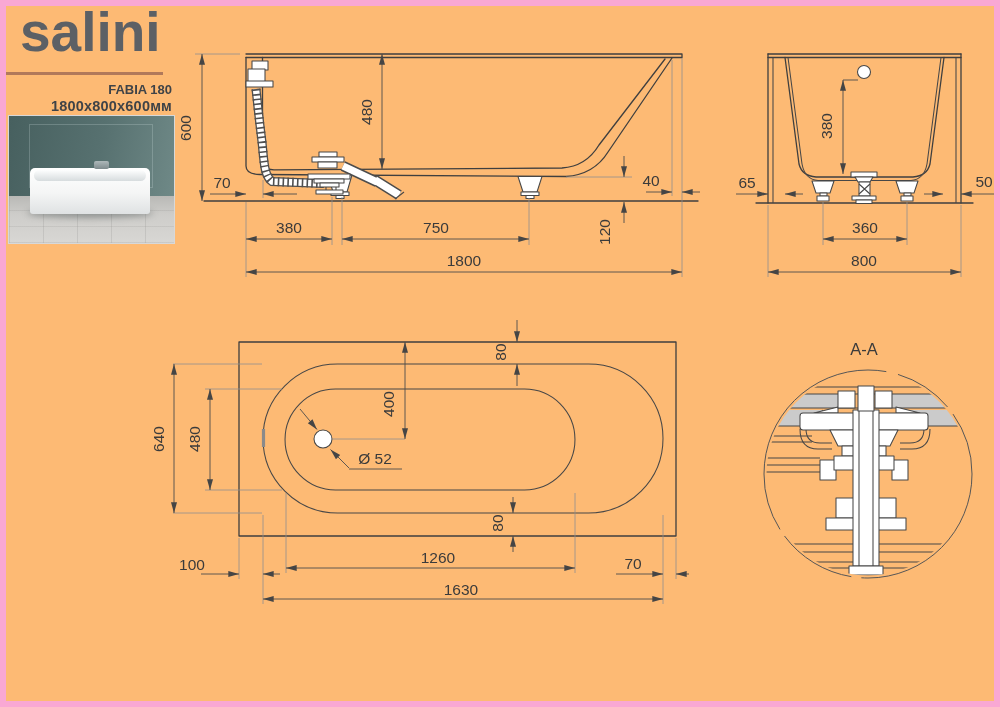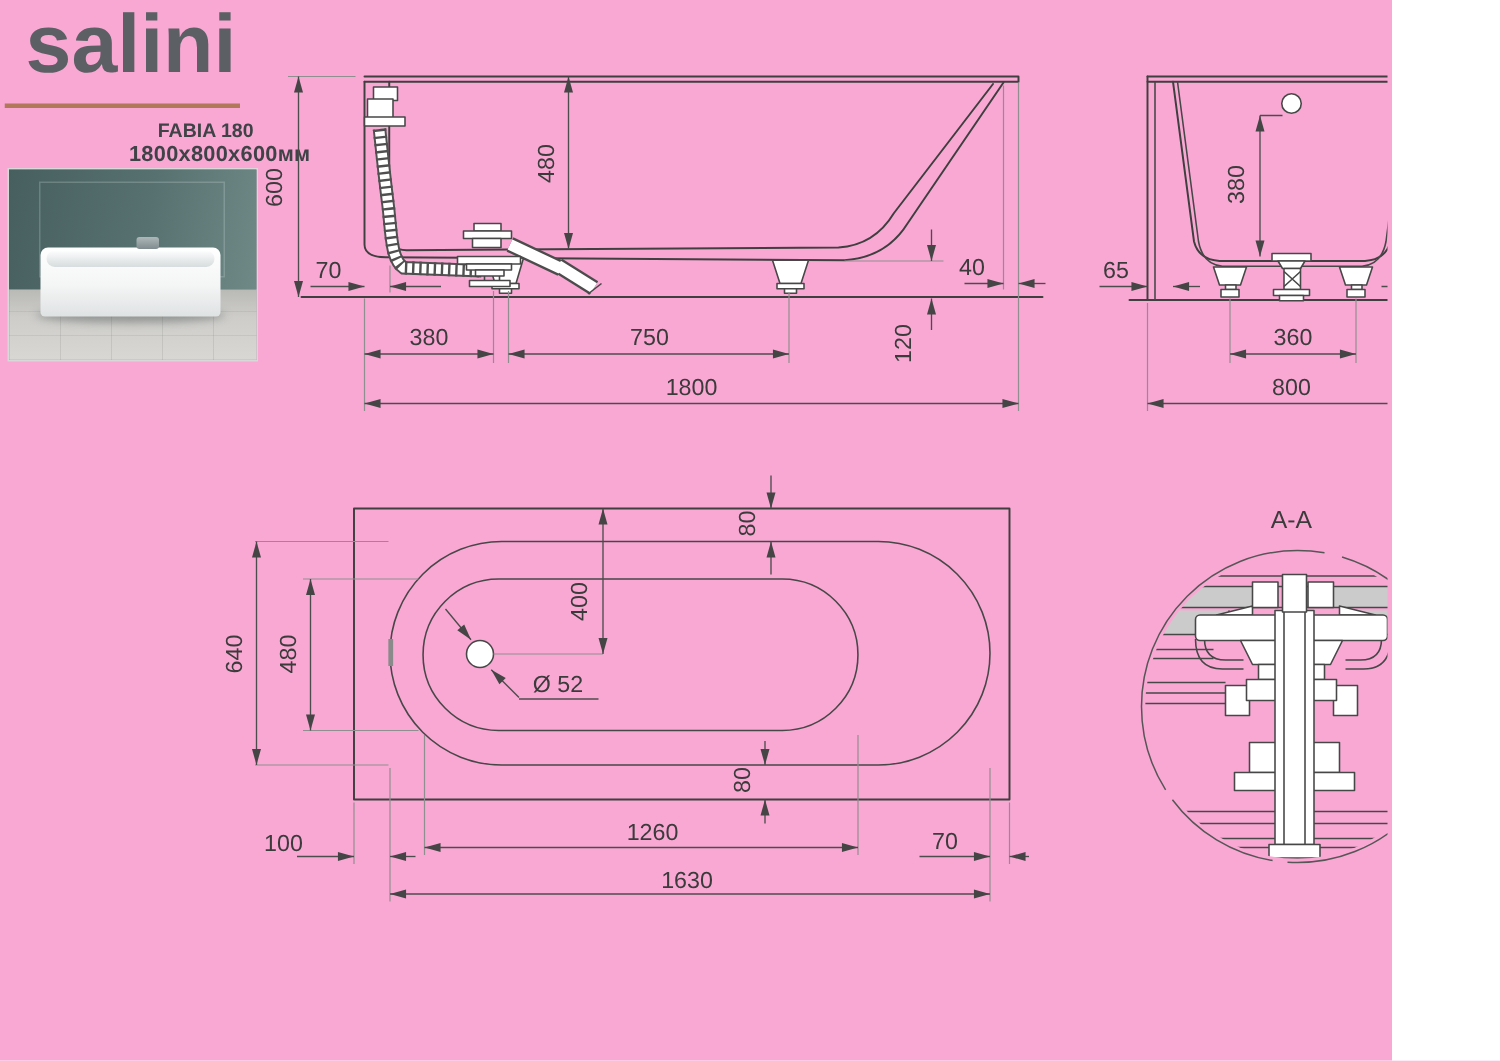--- a/index.html
+++ b/index.html
@@ -1,23 +1,23 @@
 <!DOCTYPE html>
 <html><head>
 <meta charset="utf-8">
 <style>
   html,body{margin:0;padding:0;background:#fff;}
-  .canvas{position:relative;width:928px;height:707px;background:#f9a8d4;border:3px solid #f9a8d4;
+  .canvas{position:relative;width:1000px;height:707px;background:#fdba74;border:6px solid #f9a8d4;
           box-sizing:border-box;font-family:"Liberation Sans",sans-serif;overflow:hidden;}
   
   .brand{position:absolute;left:0;top:0;width:175px;height:240px;}
   .logo{position:absolute;left:14px;top:-6px;font-size:55px;font-weight:bold;color:#5c6065;letter-spacing:0px;}
   .rule{position:absolute;left:0;top:66px;width:157px;height:3px;background:#b1795a;}
   .model{position:absolute;left:0;top:76px;width:166px;text-align:right;font-size:13px;font-weight:bold;color:#3f4347;}
-  .size{position:absolute;left:0;top:92px;width:166px;text-align:right;font-size:14.5px;font-weight:bold;color:#3f4347;letter-spacing:0.2px;padding-left:38px;}
+  .size{position:absolute;left:0;top:92px;width:166px;text-align:right;font-size:14.5px;font-weight:bold;color:#3f4347;letter-spacing:0.2px;}
   
   .photo{position:absolute;left:3px;top:110px;width:165px;height:127px;background:#577170;outline:1px solid #d8d8d8;}
   .wall{position:absolute;left:0;top:0;width:100%;height:63%;background:linear-gradient(100deg,#47605f 0%,#577170 55%,#6f8987 100%);}
   .panel{position:absolute;left:12%;top:10%;width:74%;height:78%;border:1px solid rgba(225,238,238,0.22);}
   .floor{position:absolute;left:0;bottom:0;width:100%;height:37%;
          background:linear-gradient(180deg,#b9b9b6 0%,#cecdca 40%,#d8d7d4 100%);}
   .tiles{position:absolute;inset:0;background:
       repeating-linear-gradient(90deg,rgba(120,120,118,0.18) 0 1px,transparent 1px 34px),
       repeating-linear-gradient(0deg,rgba(120,120,118,0.14) 0 1px,transparent 1px 16px);}
   .tubshadow{position:absolute;left:18px;top:92px;width:126px;height:10px;background:rgba(55,65,65,0.4);

